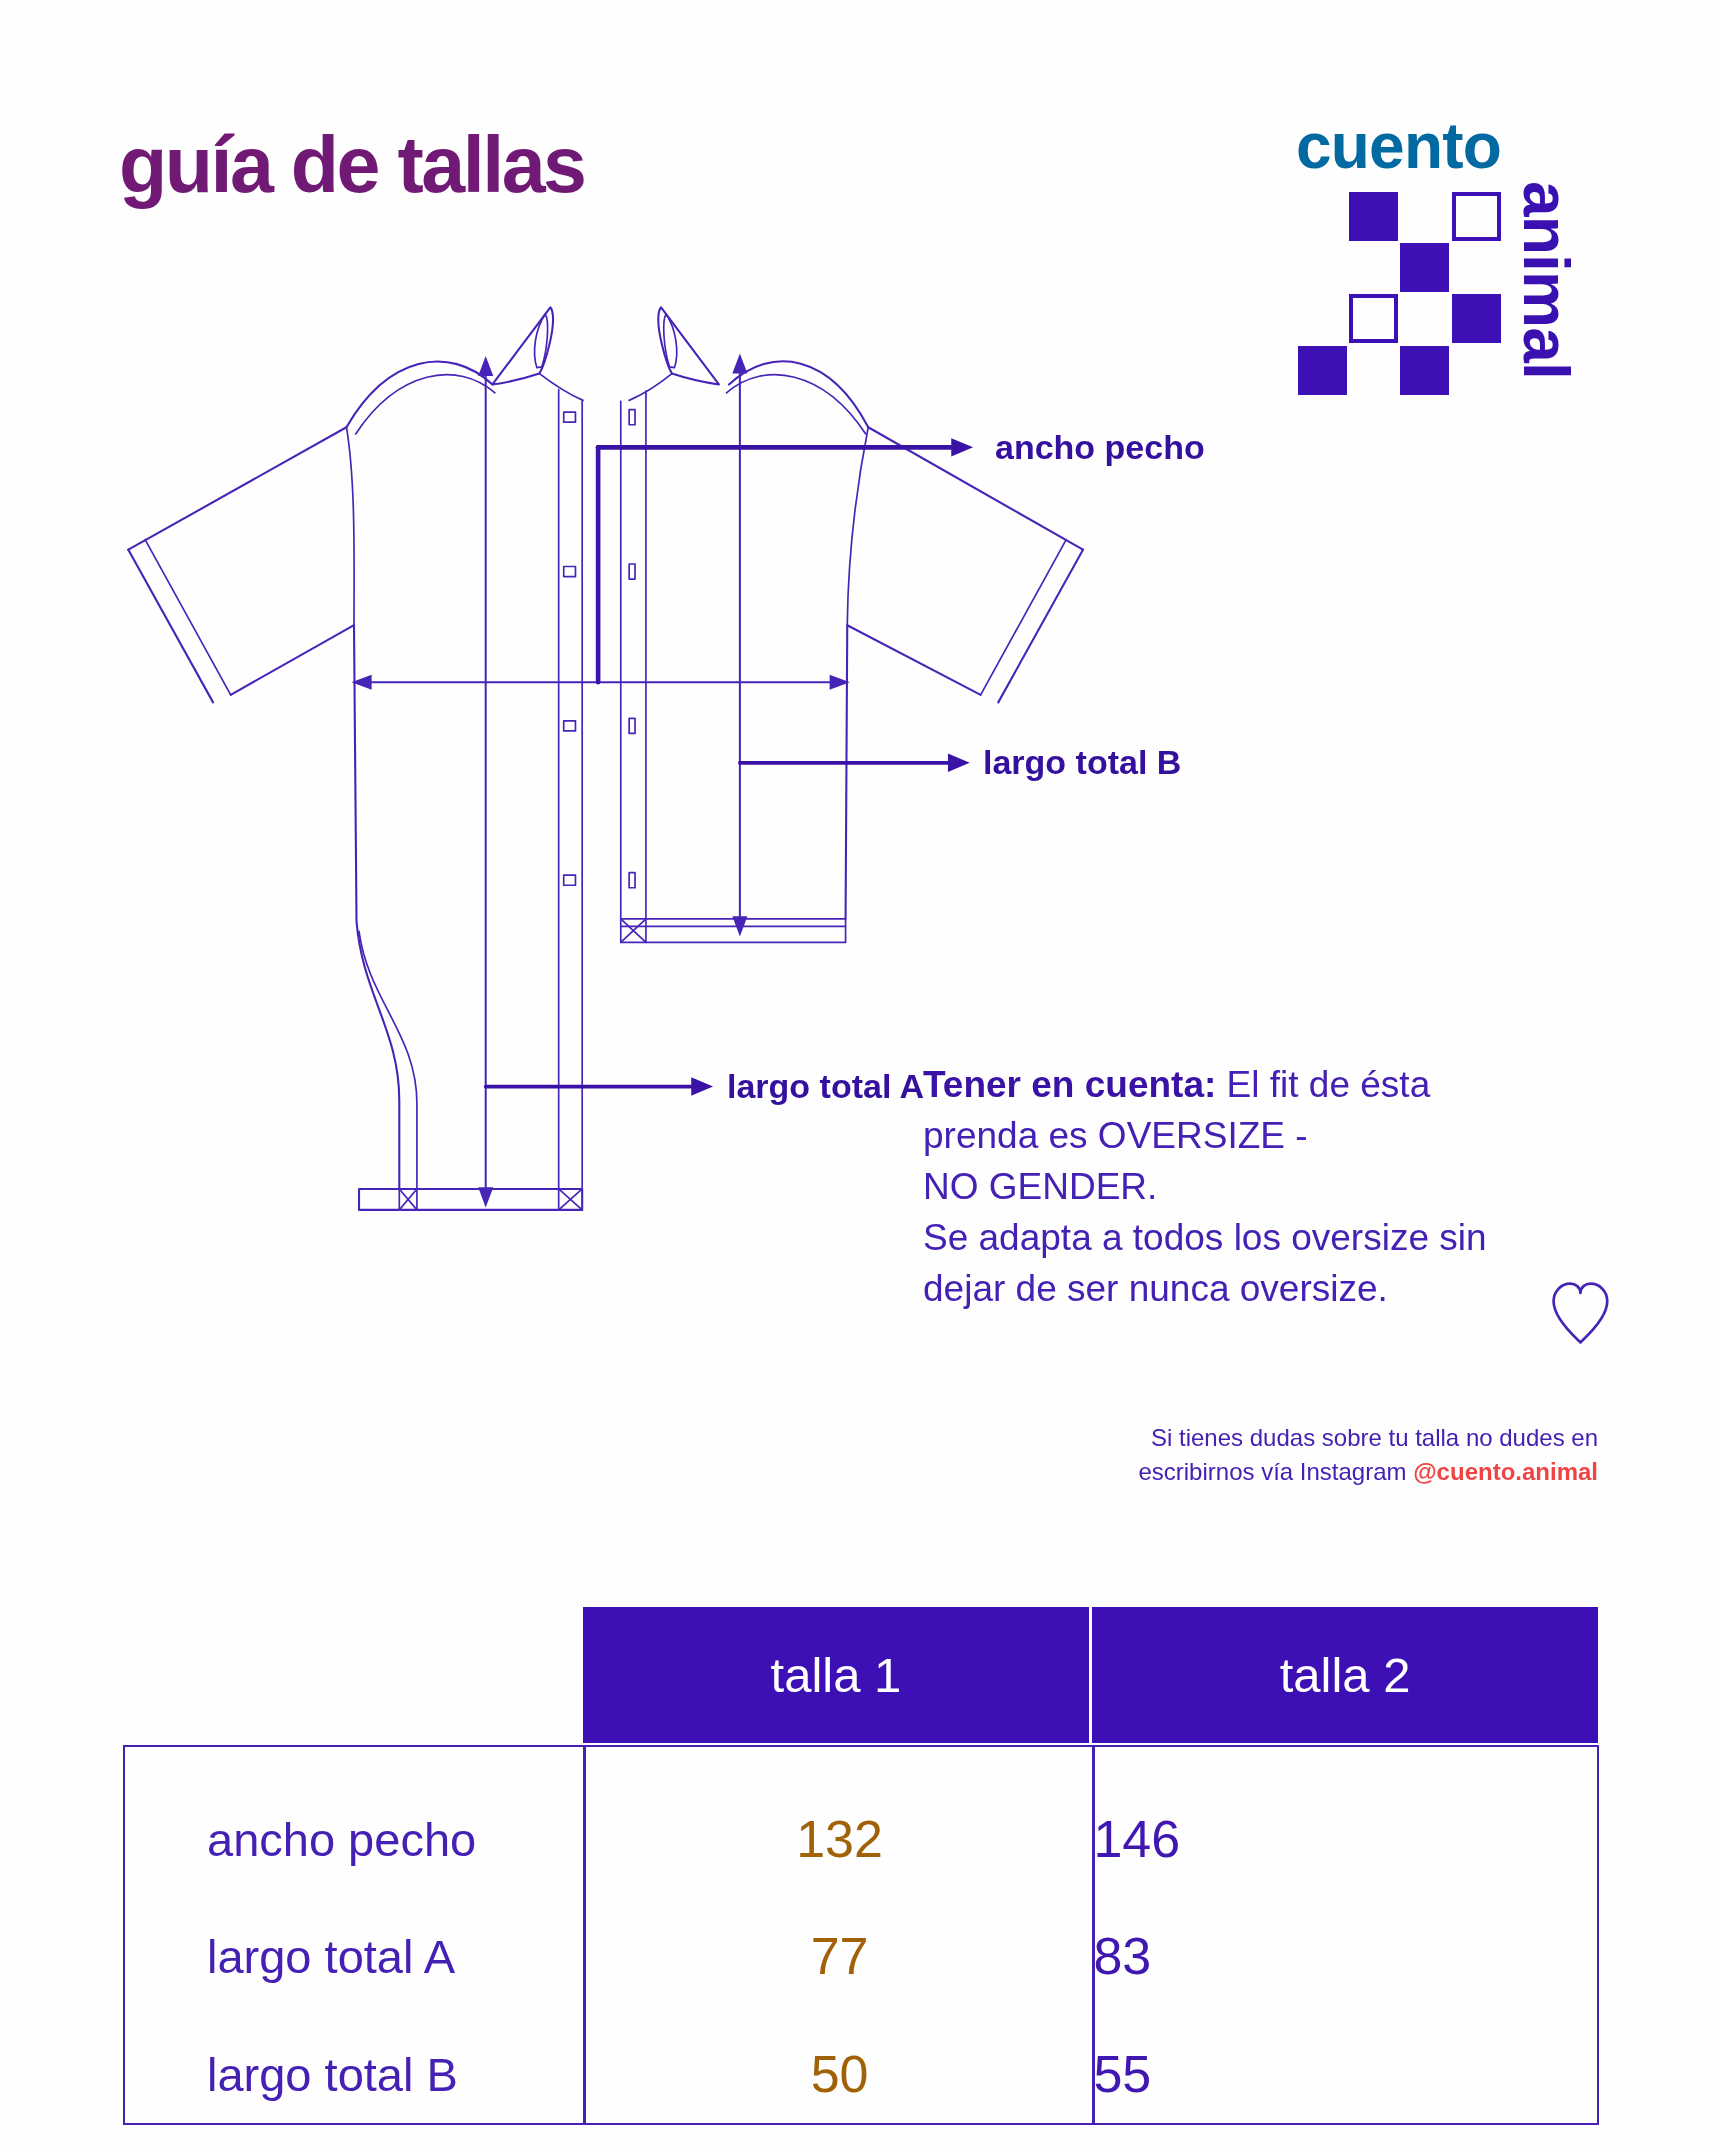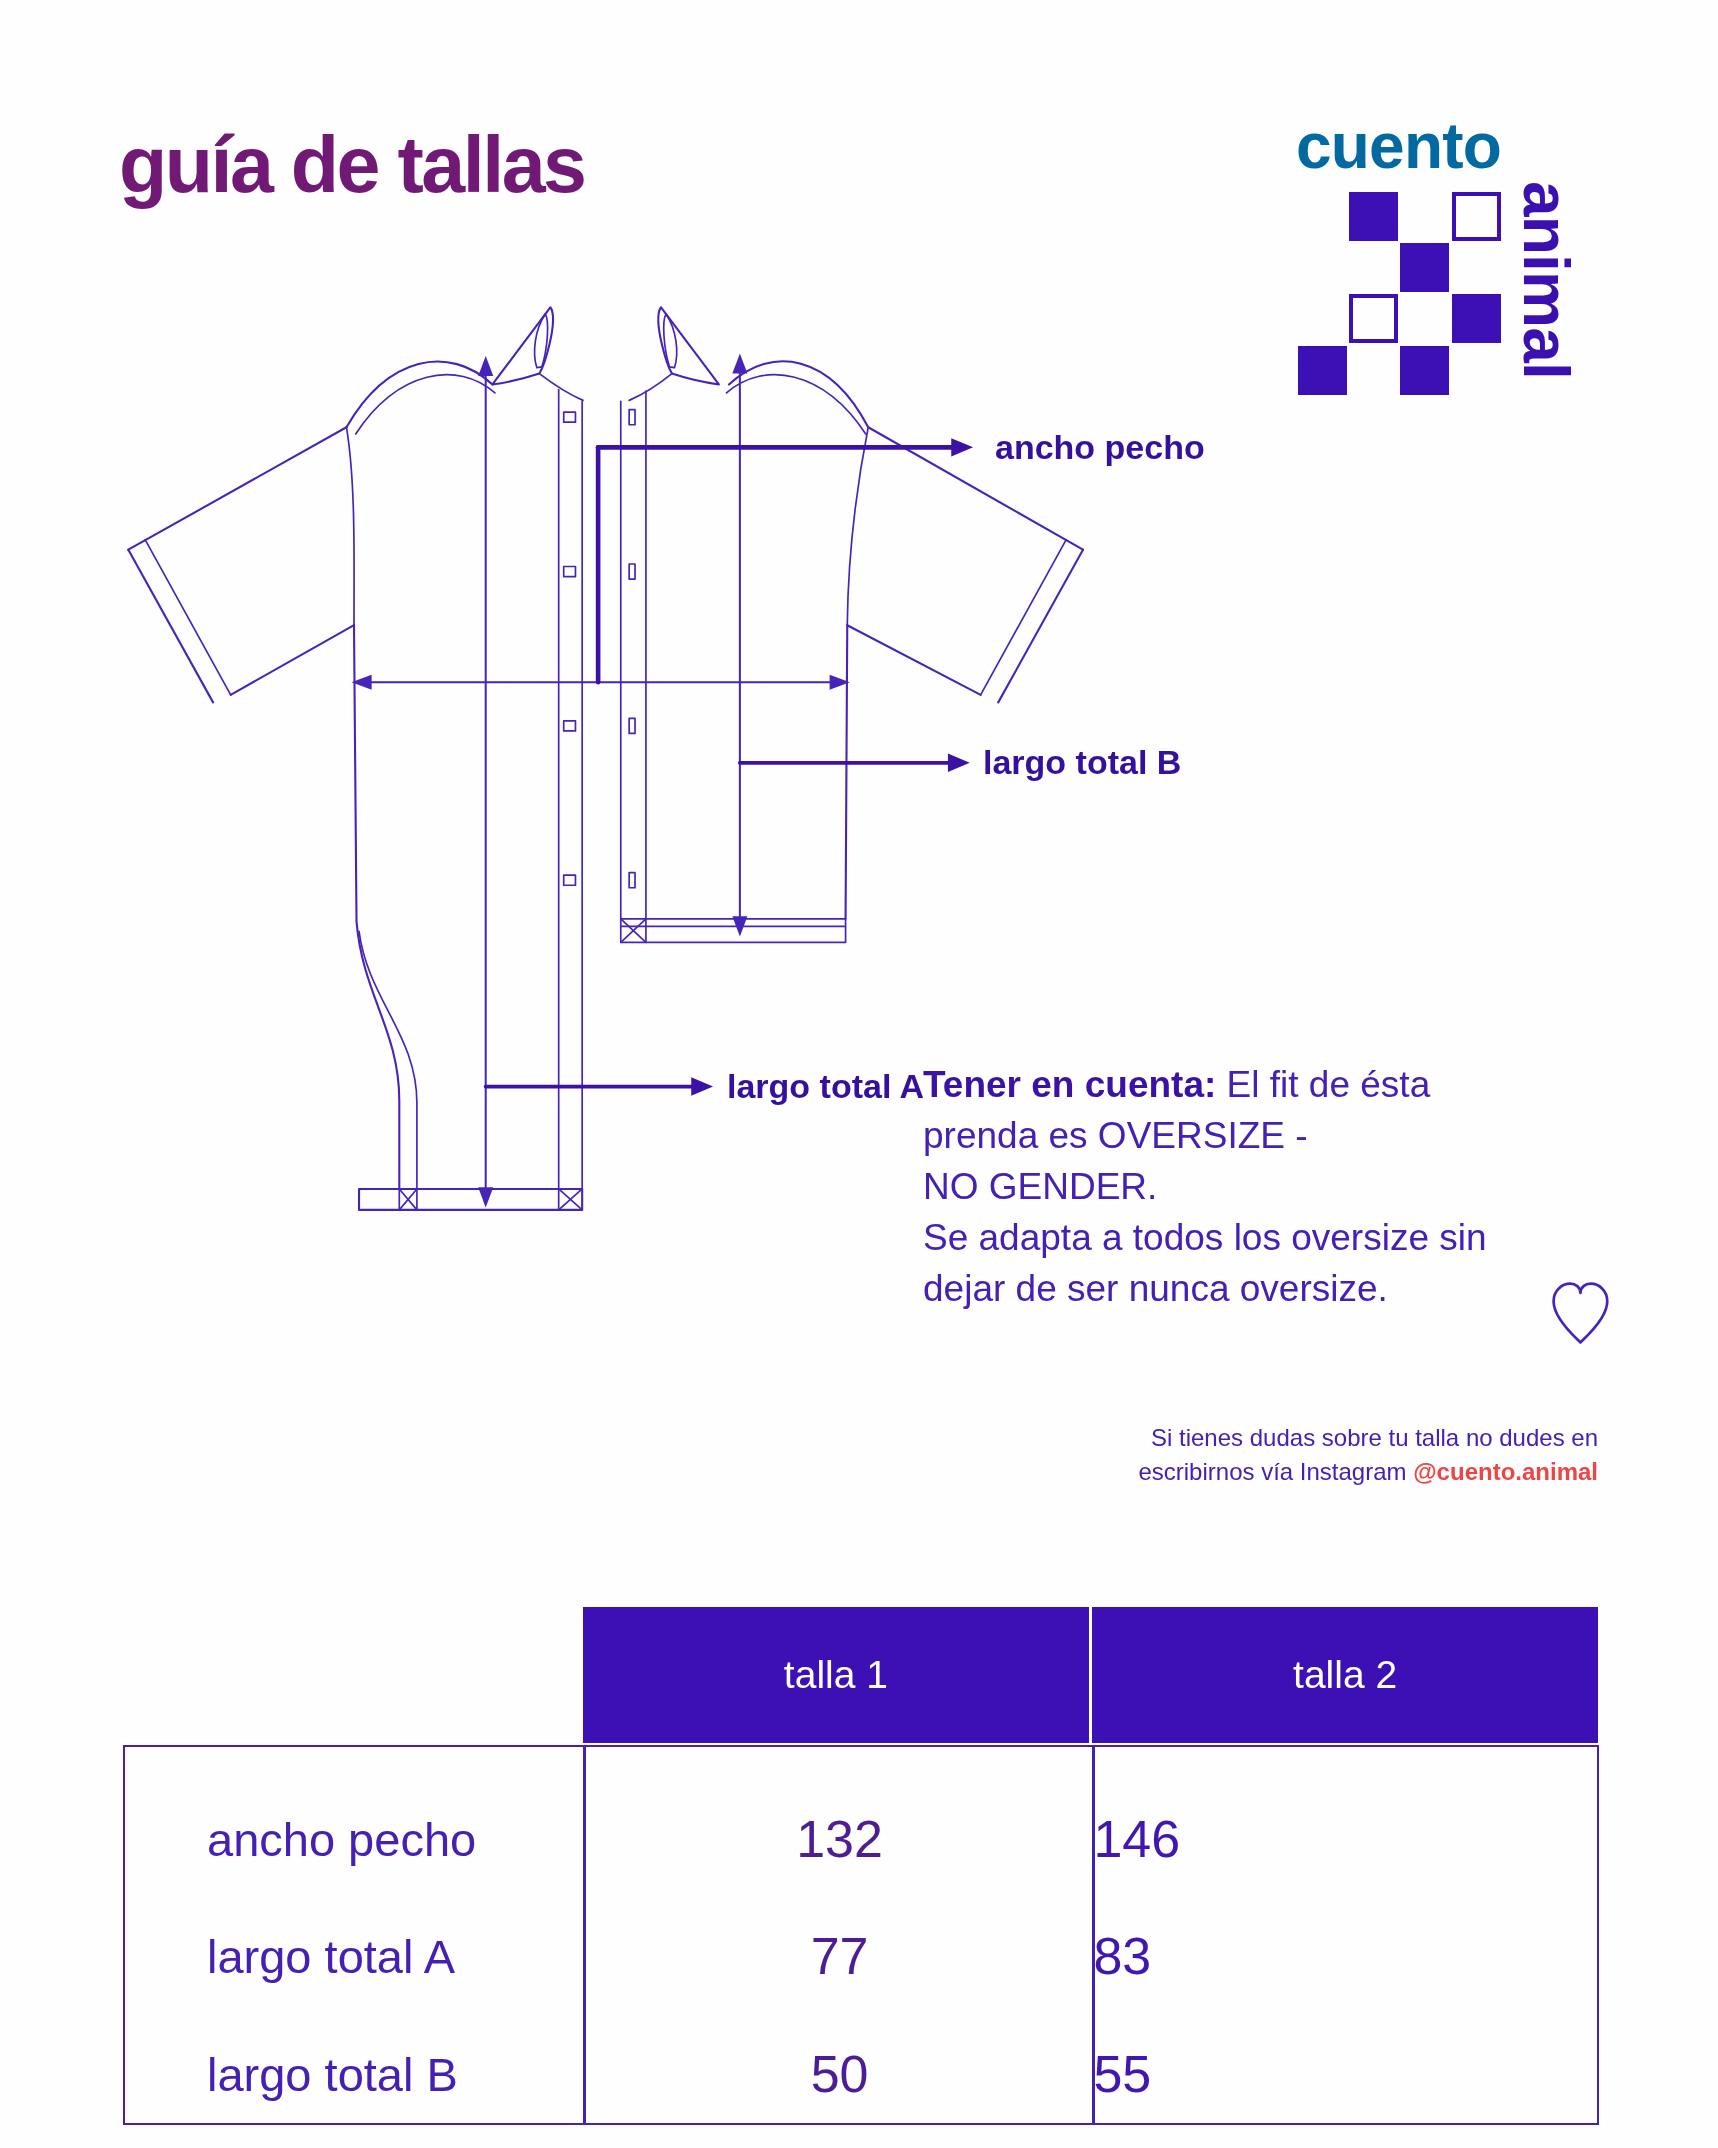--- a/index.html
+++ b/index.html
@@ -18,28 +18,28 @@
   .dlabel{font-size:34px;font-weight:bold;color:#35109e;white-space:nowrap;}
   .note{left:923px;top:1059px;width:675px;text-align:left;font-size:37px;font-weight:300;
         line-height:51px;color:#4520b4;}
   .note b{font-weight:bold;color:#3a12a5;}
   .contact{left:923px;top:1421px;width:675px;text-align:right;font-size:24px;font-weight:300;
            line-height:34px;color:#4520b4;}
   .contact b{font-weight:bold;color:#ef4444;}
   
   .tbl-header{left:583px;top:1607px;width:1015px;height:136px;background:#3c10b4;display:flex;}
   .tbl-header .hcell{flex:1;display:flex;align-items:center;justify-content:center;
-                     color:#ffffff;font-size:39px;font-weight:300;}
+                     color:#ffffff;font-size:49px;font-weight:300;}
   .tbl-header .hdivider{width:3.4px;background:#fefefe;}
   .tbl-body{left:123px;top:1745px;width:1476px;height:380px;box-sizing:border-box;
             border:2.5px solid #4520b4;}
   .vline{position:absolute;top:0;bottom:0;width:2.5px;background:#4520b4;}
   .trow{position:absolute;left:0;right:0;height:76px;display:flex;align-items:center;}
   .tcell-label{width:461px;box-sizing:border-box;padding-left:82px;font-size:47px;font-weight:300;color:#4520b4;}
-  .tcell-val{width:508px;text-align:center;font-size:52px;font-weight:300;color:#4c1d95;}
+  .tcell-val{width:508px;text-align:center;font-size:52px;font-weight:300;color:#a16207;}
   .tcell-val2{width:504px;font-size:52px;font-weight:300;color:#4017b0;}
 </style>
 </head>
 <body>
 
 <div id="page">
 
   <svg class="abs" role="img" style="left:0;top:0" width="1718" height="2148" viewBox="0 0 2048 2560" fill="none" stroke="#4724b8" stroke-width="2.5" stroke-linecap="round" stroke-linejoin="round">
 
     <g>

